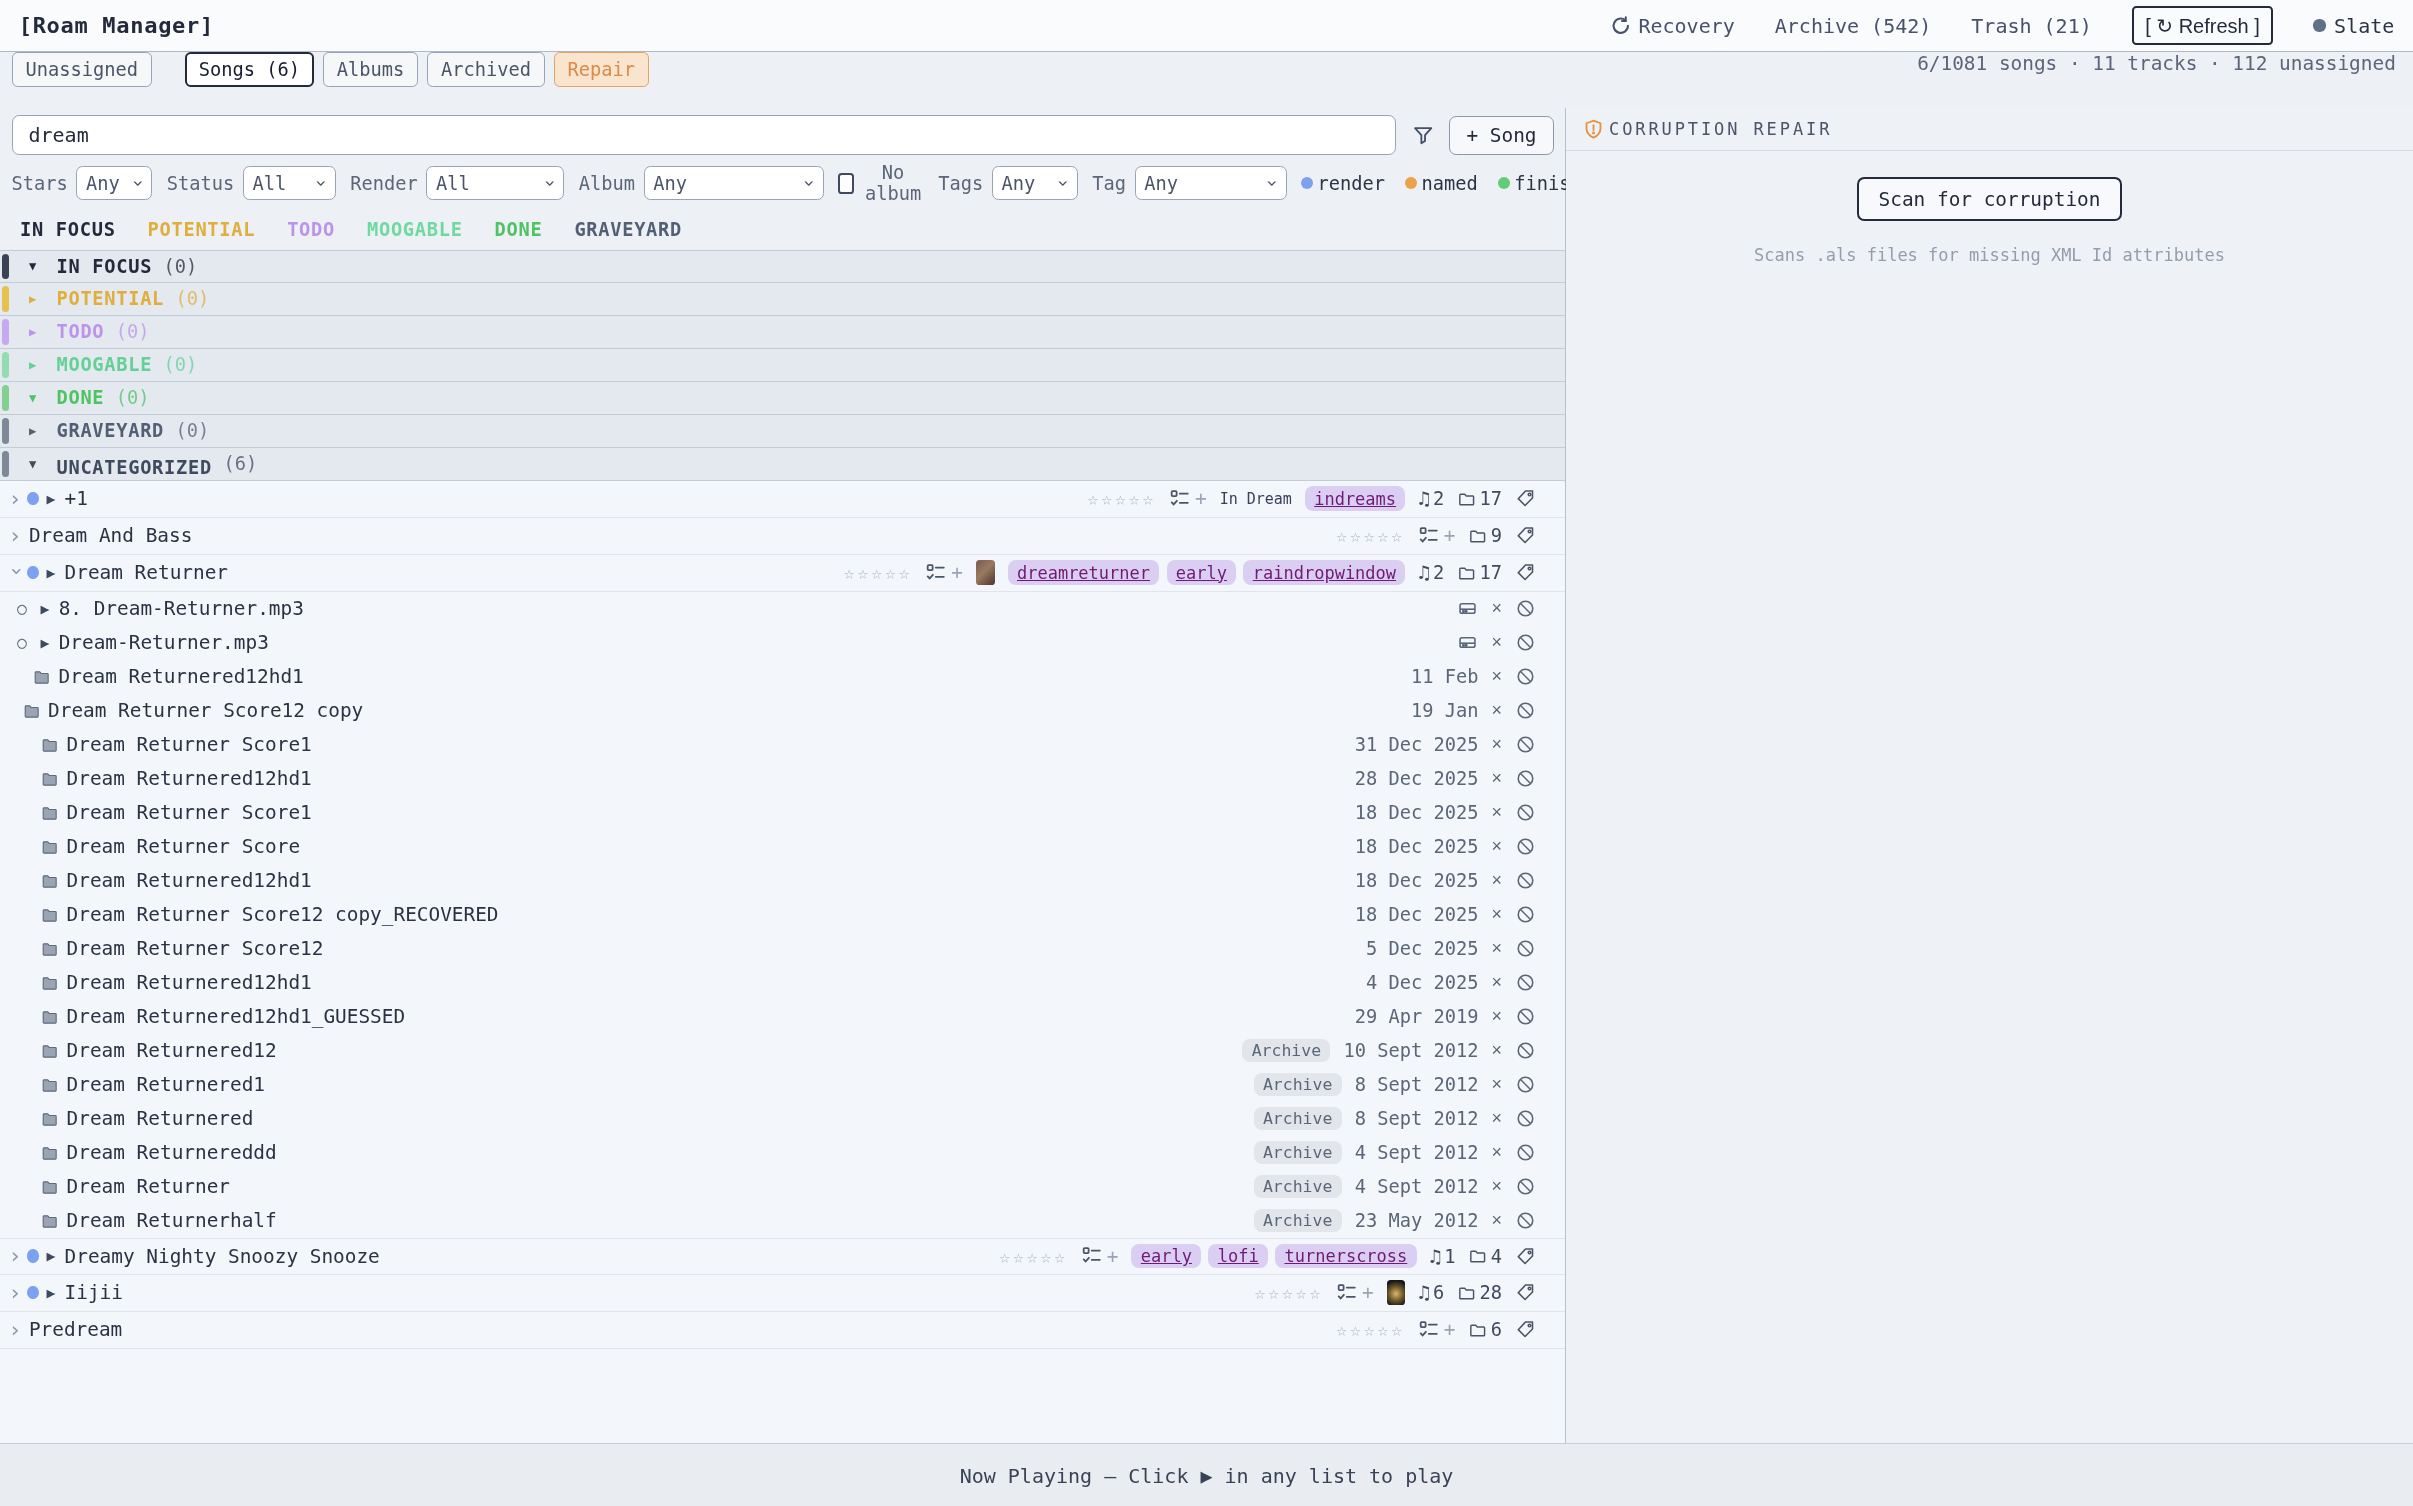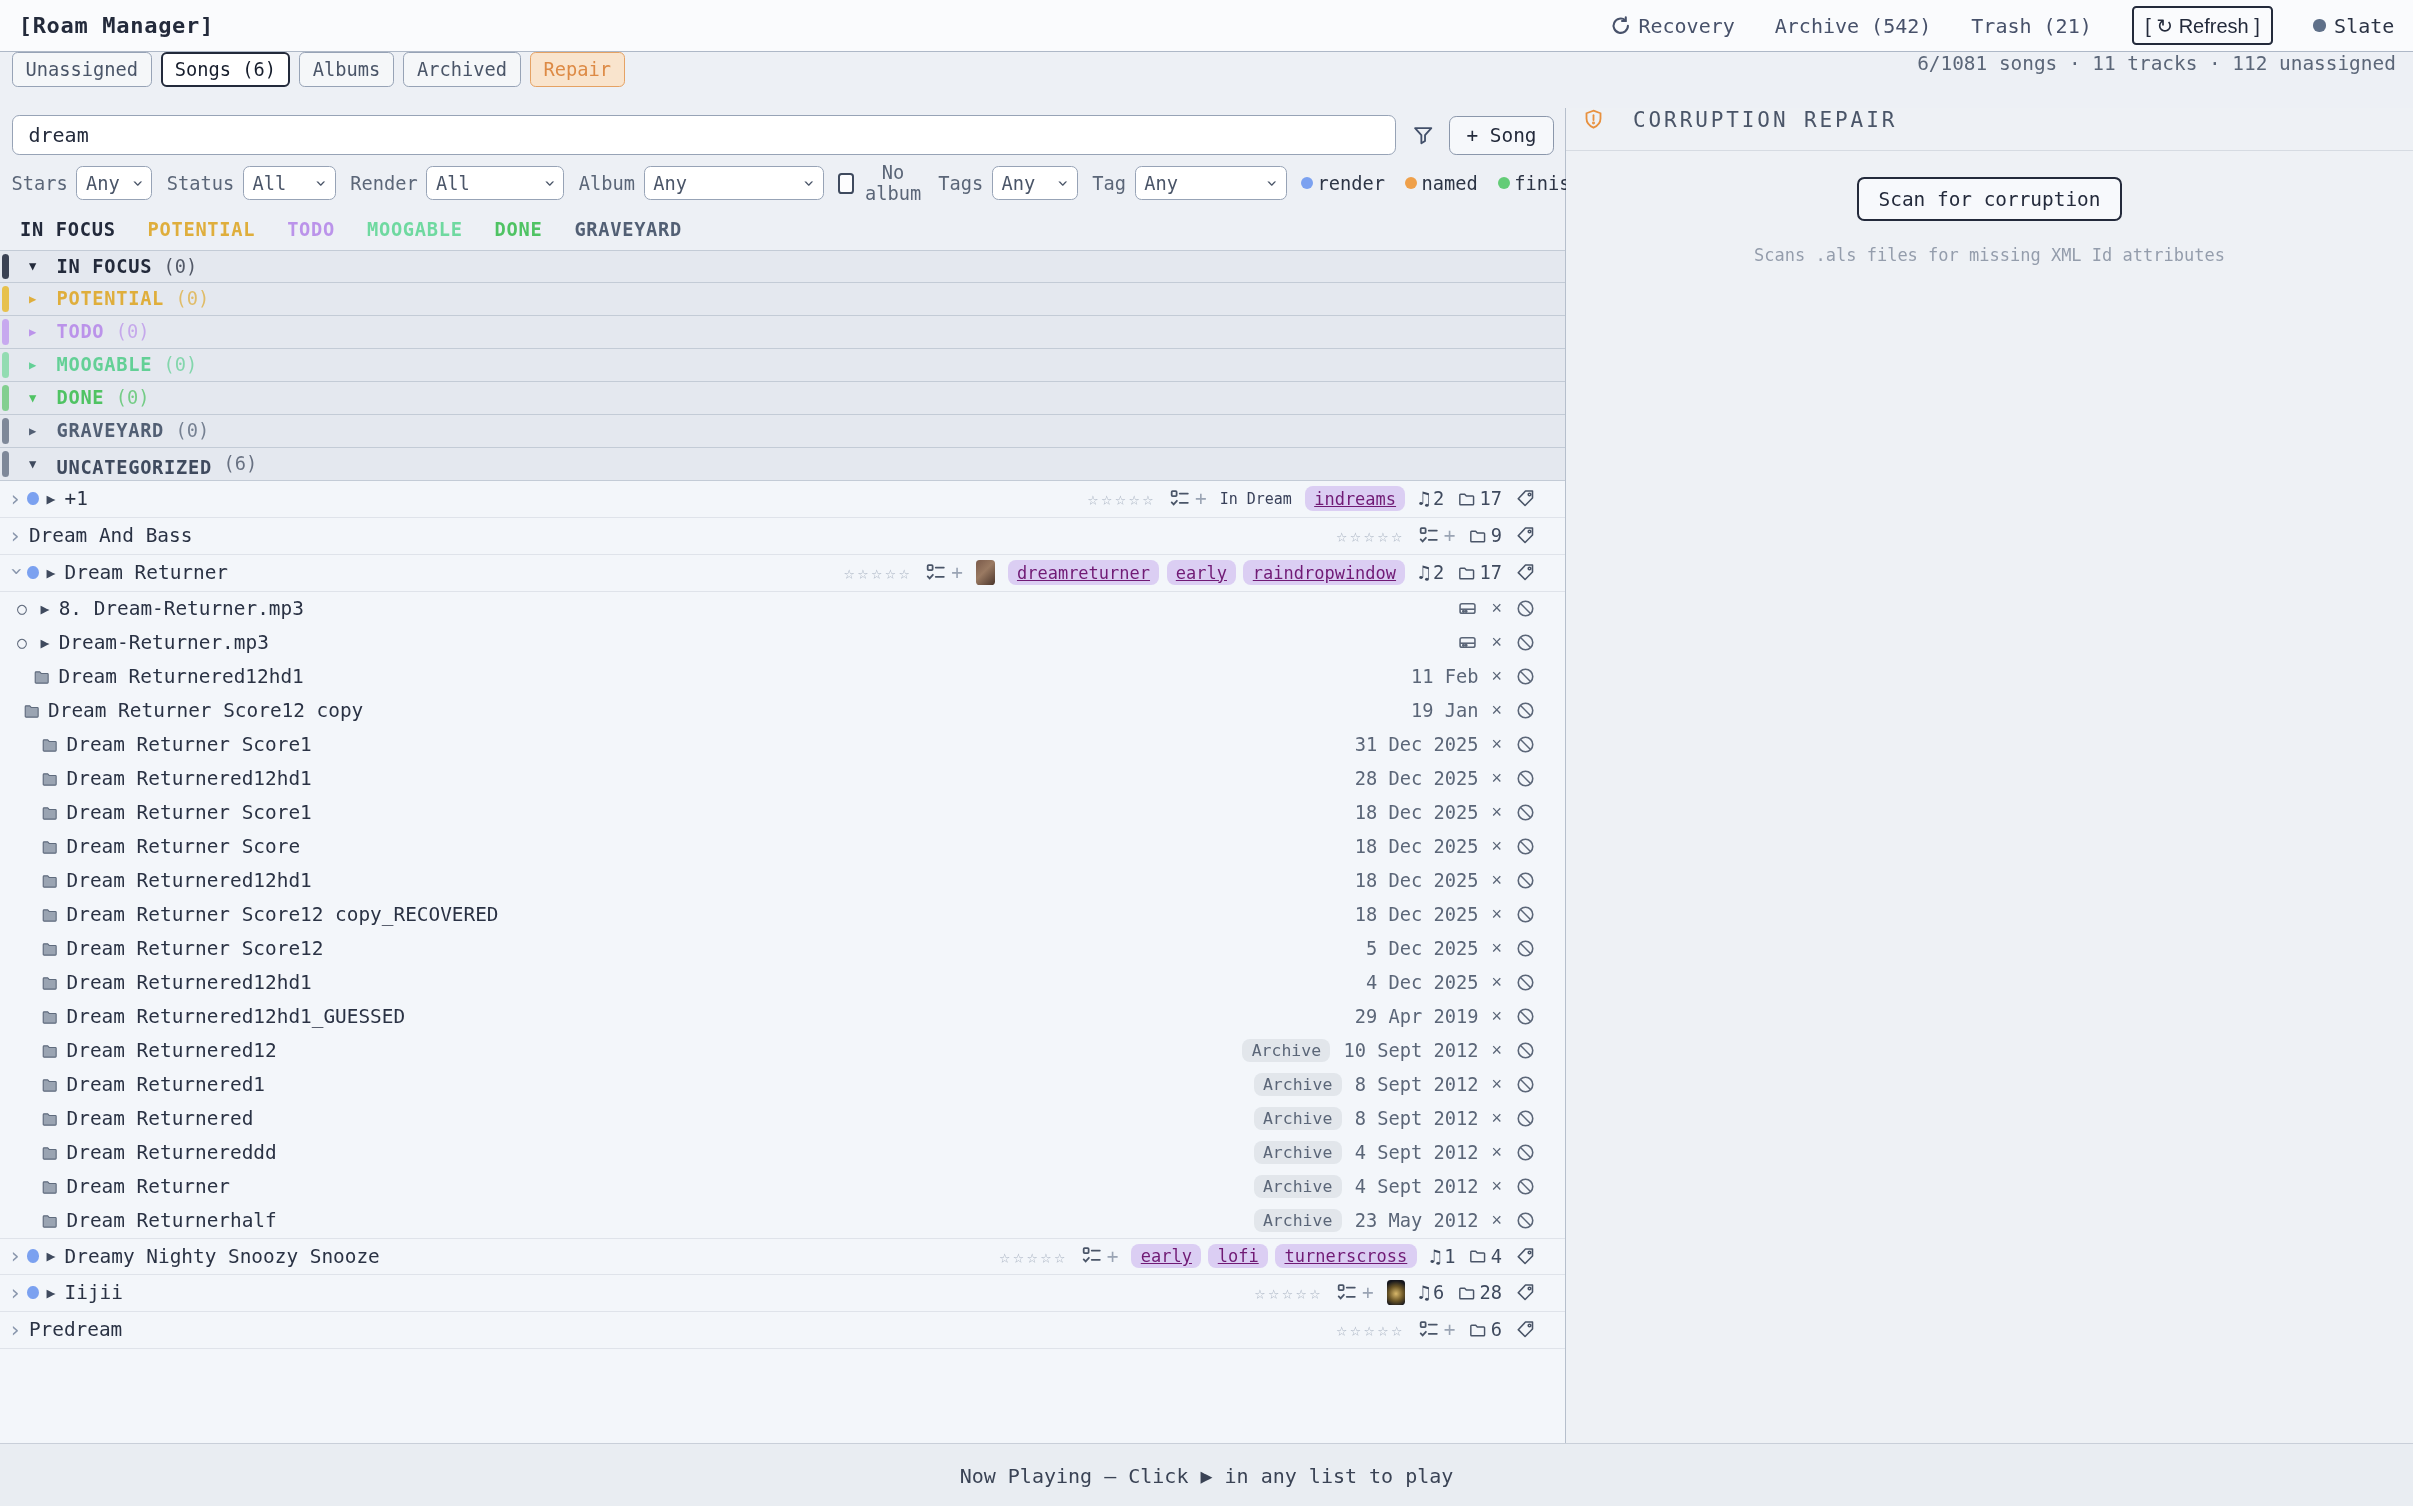--- a/index.html
+++ b/index.html
@@ -17,21 +17,21 @@
   .nav-ico{color:#47516a;}
   .refresh-btn{border:2.2px solid #232a3b;border-radius:4.3px;padding:5.7px 11.5px;
     font-size:20px;color:#232a3b;background:transparent;}
   .slate-ind{display:flex;align-items:center;gap:8.6px;color:#2a3244;}
   .slate-dot{width:12.2px;height:12.2px;border-radius:50%;background:#5f7089;}
 
   
   .chips-row{height:56px;display:flex;align-items:flex-start;gap:8.6px;padding:0 11.5px;background:#edf0f5;}
   .chip{border:1.4px solid #97a3b6;border-radius:5.7px;padding:5.7px 13px;font-size:18.7px;
     color:#4a5568;background:rgba(255,255,255,.45);font-family:inherit;}
-  .chip.active{border:2.2px solid #232a3b;color:#161d2c;background:#ffffff;padding:5px 12.2px;}
+  .chip.active{border:2.2px solid #232a3b;color:#161d2c;background:#ffffff;padding:5px 12.2px;margin-left:24px;}
   .chip.repair{background:#f9e4cd;border-color:#e5a264;color:#dd8a45;}
   .summary{margin-left:auto;color:#5b6678;font-size:19.4px;padding-right:5.7px;}
 
   
   .main{display:flex;height:1335px;}
   .left-pane{width:1566px;display:flex;flex-direction:column;background:#f3f6fa;
     border-right:1.4px solid #b6bfcc;}
   .pane-top{background:#edf0f5;}
 
   .search-row{display:flex;align-items:center;gap:11.5px;padding:7.2px 11.5px 4.3px;}
@@ -100,22 +100,22 @@
   .badge{background:#dbcef3;color:#701a75;border-radius:8px;padding:2.2px 9.3px;font-size:17px;white-space:nowrap;text-decoration:underline;}
   .note-group,.folder-group{display:flex;align-items:center;gap:2.9px;font-size:18.7px;color:#3f4a5e;}
   .note-ico{font-size:19.4px;}
   .archive-badge{background:#e2e6eb;color:#5b6678;border-radius:8px;padding:2.2px 9.3px;font-size:16.5px;}
   .date{font-size:18.7px;color:#5b6678;white-space:nowrap;}
   .close{font-size:18px;color:#7a8496;}
   .iconbtn{background:none;border:none;padding:0;color:#5b6678;}
 
   
   .right-panel{flex:1;background:#eef1f5;display:flex;flex-direction:column;}
-  .rp-header{height:43px;display:flex;align-items:flex-start;gap:28px;padding:0 16px;
-    border-bottom:1.4px solid #d6dbe2;color:#4a5568;letter-spacing:2.9px;font-size:21px;}
+  .rp-header{height:43px;display:flex;align-items:center;gap:4px;padding:0 16px;
+    border-bottom:1.4px solid #d6dbe2;color:#4a5568;letter-spacing:2.9px;font-size:17px;}
   .rp-body{padding-top:26px;display:flex;flex-direction:column;align-items:center;gap:24px;}
   .scan-btn{border:2.2px solid #232a3b;border-radius:7.2px;padding:8.6px 20px;font-size:19.4px;
     color:#232a3b;background:#f7f9fc;font-family:inherit;}
   .rp-desc{font-size:17px;color:#949dac;}
 
   
   .footer{height:65px;background:#e9edf2;border-top:1.4px solid #c9cfd9;
     display:flex;align-items:center;justify-content:center;font-size:20px;color:#3a4355;}
 </style>
 </head>

